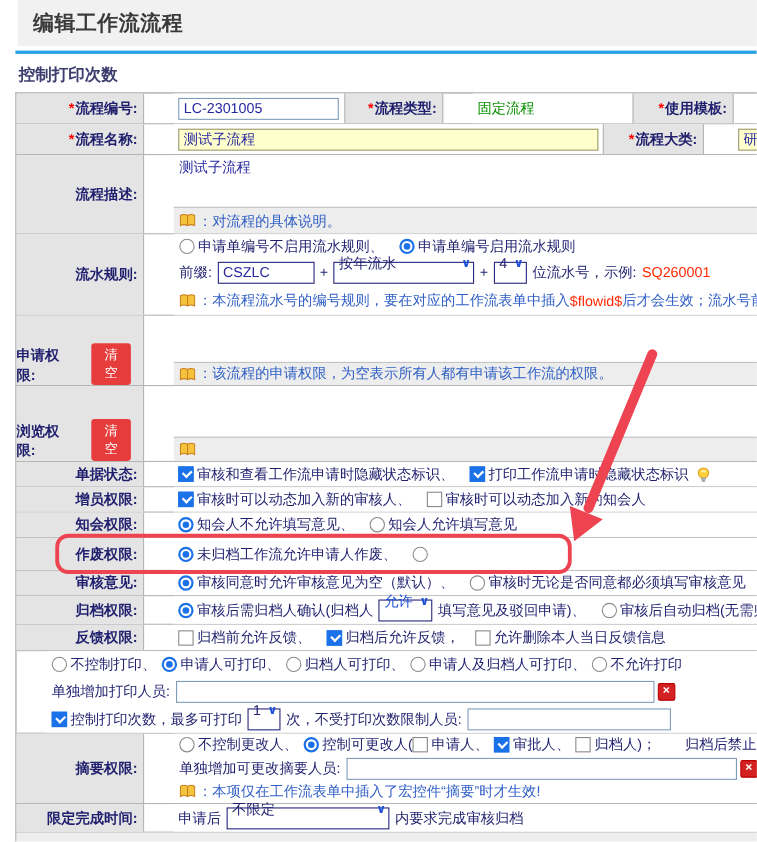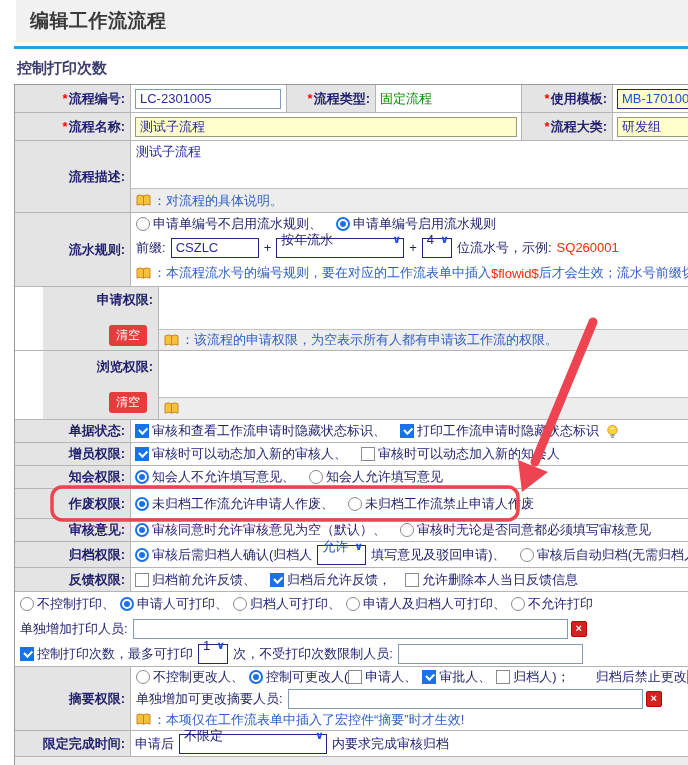--- a/index.html
+++ b/index.html
@@ -19,23 +19,23 @@
   .sec-title{position:absolute;left:17px;top:59px;font-size:15px;font-weight:600;color:#3c3c6e;}
 
   
   .tbl{position:absolute;left:14px;top:84px;width:940px;border:1px solid #9a9a9a;border-bottom:none;box-sizing:border-box;}
   .row{display:flex;border-bottom:1px solid #b5b5b5;box-sizing:border-box;align-items:stretch;}
   .lab{width:116px;min-width:116px;background:#e4e4e4;border-right:1px solid #b5b5b5;
     display:flex;align-items:center;justify-content:flex-end;padding-right:5px;box-sizing:border-box;
     font-weight:bold;color:#1f1f6e;}
   .lab.midlab{width:90px;min-width:90px;border-left:1px solid #b5b5b5;}
   .lab.midlab2{width:92px;min-width:92px;border-left:1px solid #b5b5b5;}
-  .lab.col{flex-direction:column;justify-content:center;align-items:flex-end;gap:16px;margin-left:28px;}
+  .lab.col{flex-direction:row;justify-content:center;align-items:flex-end;gap:16px;}
   .star{color:#ff0000;font-weight:bold;margin-right:1px;}
-  .con{flex:1;background:#ffffff;display:flex;align-items:center;padding:0 4px;box-sizing:border-box;min-width:0;}
+  .con{flex:1;background:#ffffff;display:flex;align-items:center;padding:0 4px;box-sizing:border-box;min-width:0;margin-left:27px;}
   .con.colstack{flex-direction:column;align-items:stretch;padding:0;}
   .line{display:flex;align-items:center;padding:0 5px;box-sizing:border-box;white-space:nowrap;}
   .note{background:#ededed;border-top:1px solid #c2c2c2;color:var(--link-blue,#2f5fc4);
     display:flex;align-items:center;padding:0 5px;box-sizing:border-box;white-space:nowrap;overflow:hidden;}
   .note-white{color:var(--link-blue,#2f5fc4);display:flex;align-items:center;padding:0 5px;white-space:nowrap;overflow:hidden;}
   .fill{flex:1;}
 
   
   .inp{background:#fff;border:1px solid #7f9db9;height:20px;display:flex;align-items:center;
     padding:0 4px;color:#2a2aa0;box-sizing:border-box;}
@@ -276,21 +276,20 @@
 
   <div class="row" style="height:30px;">
     <div class="lab">
         <span>作废权限:</span>
       </div>
     <div class="con">
       <span class="rd on"></span>
       <span>未归档工作流允许申请人作废、</span>
       <span class="gap"></span>
       <span class="rd"></span>
-      <span>未归档工作流禁止申请人作废</span>
     </div>
   </div>
 
   <div class="row" style="height:23px;">
     <div class="lab">
         <span>审核意见:</span>
       </div>
     <div class="con">
       <span class="rd on"></span>
       <span>审核同意时允许审核意见为空（默认）、</span>

